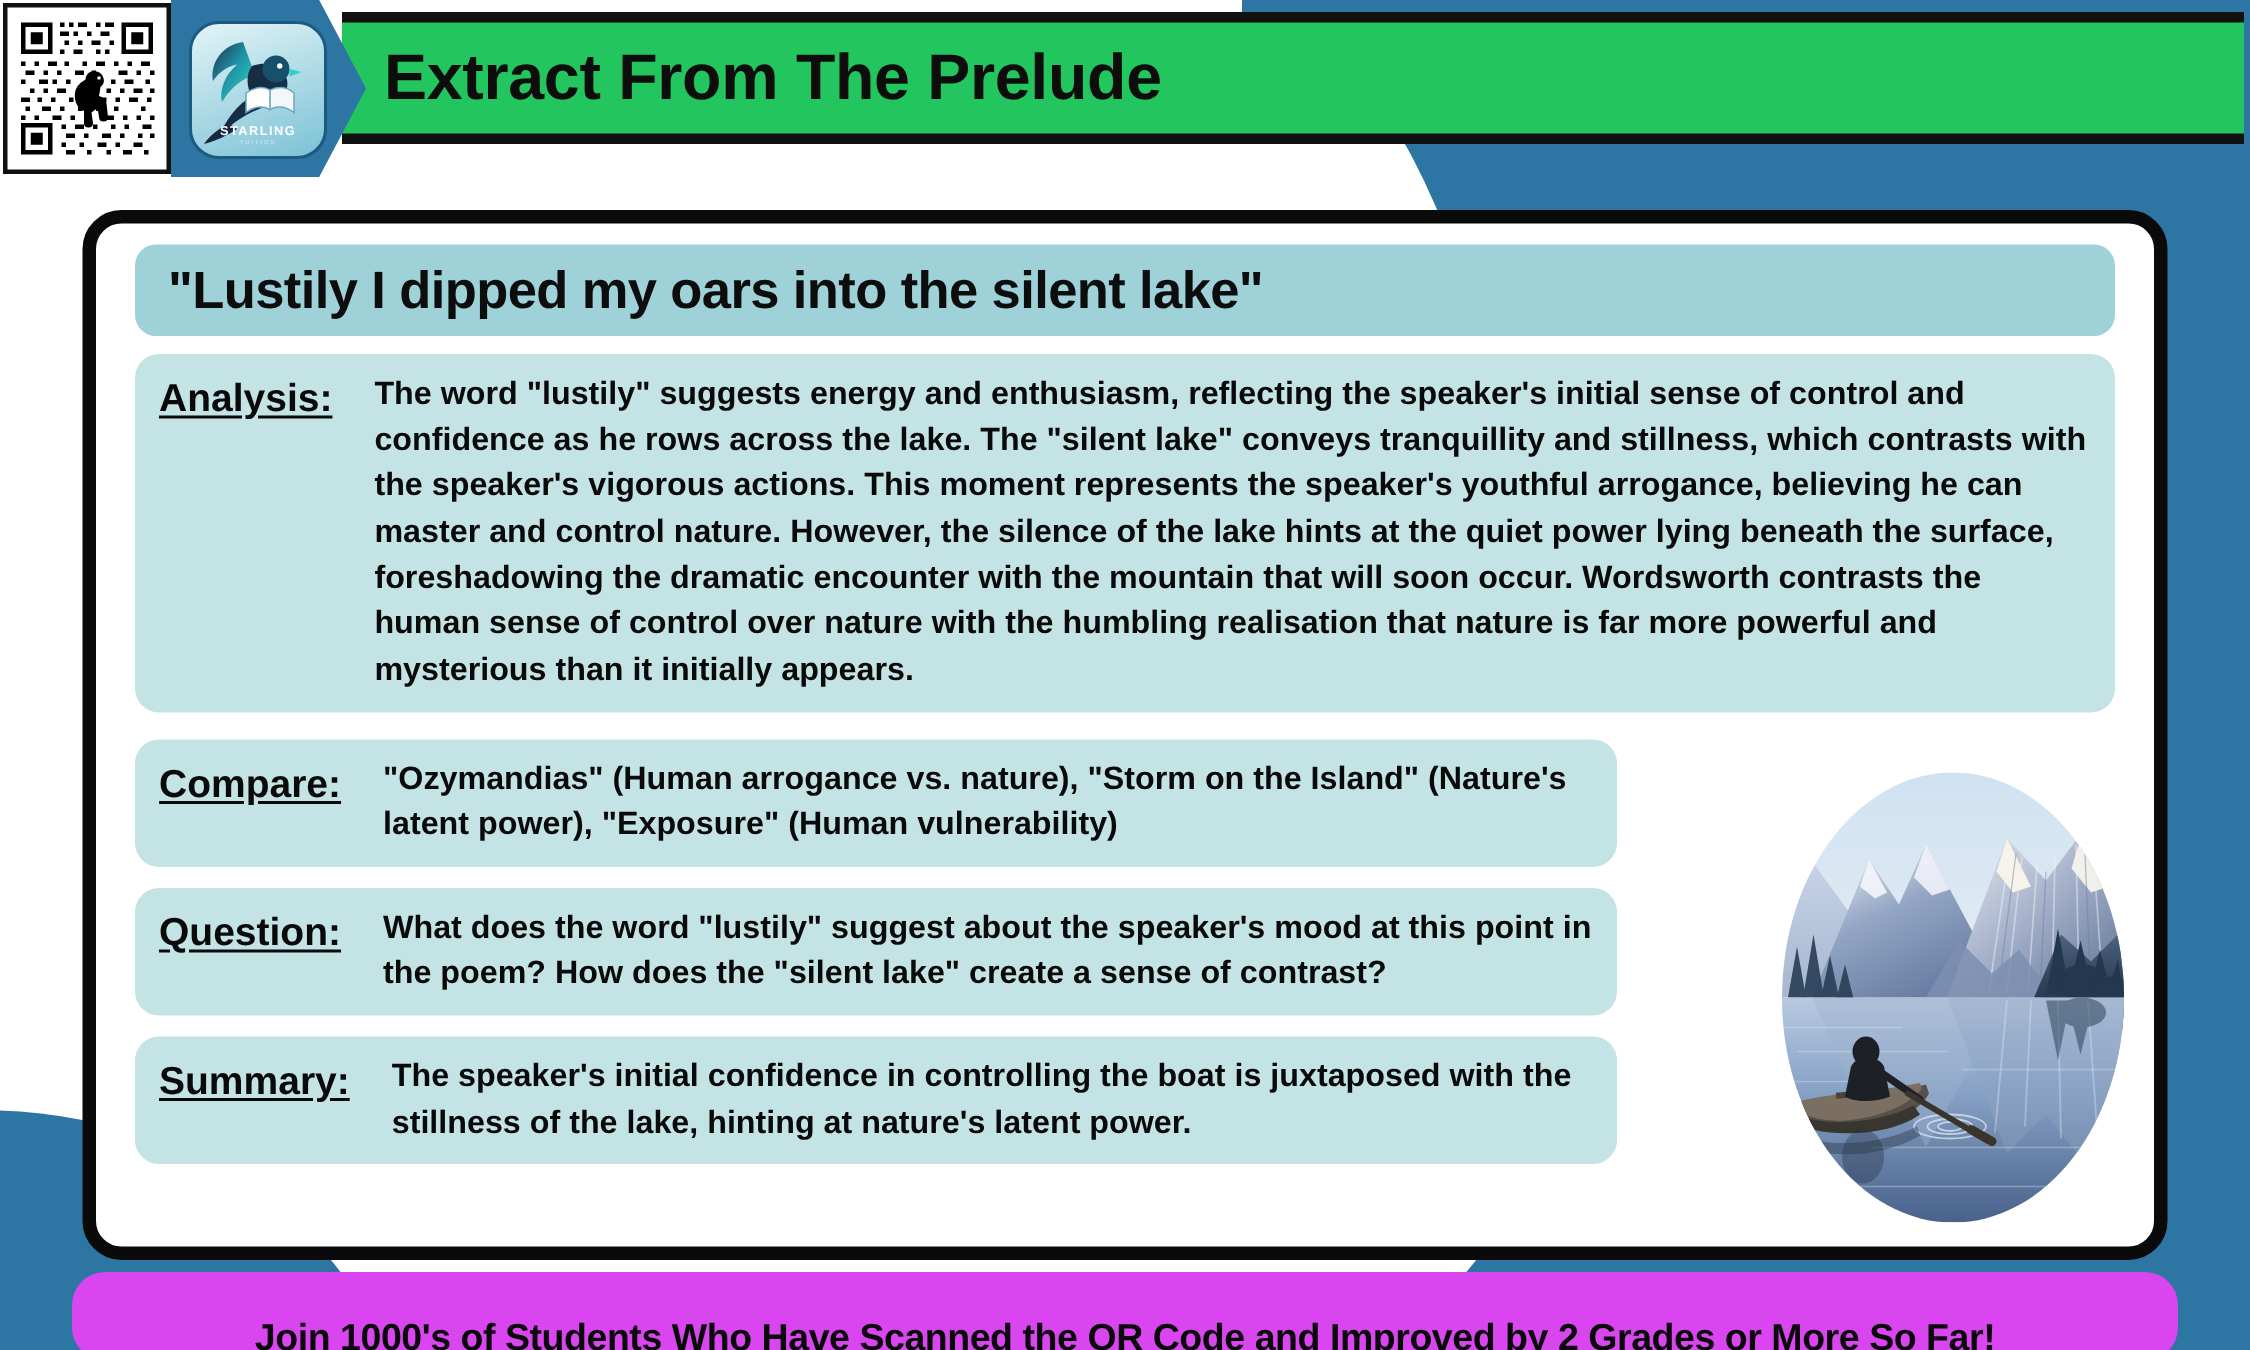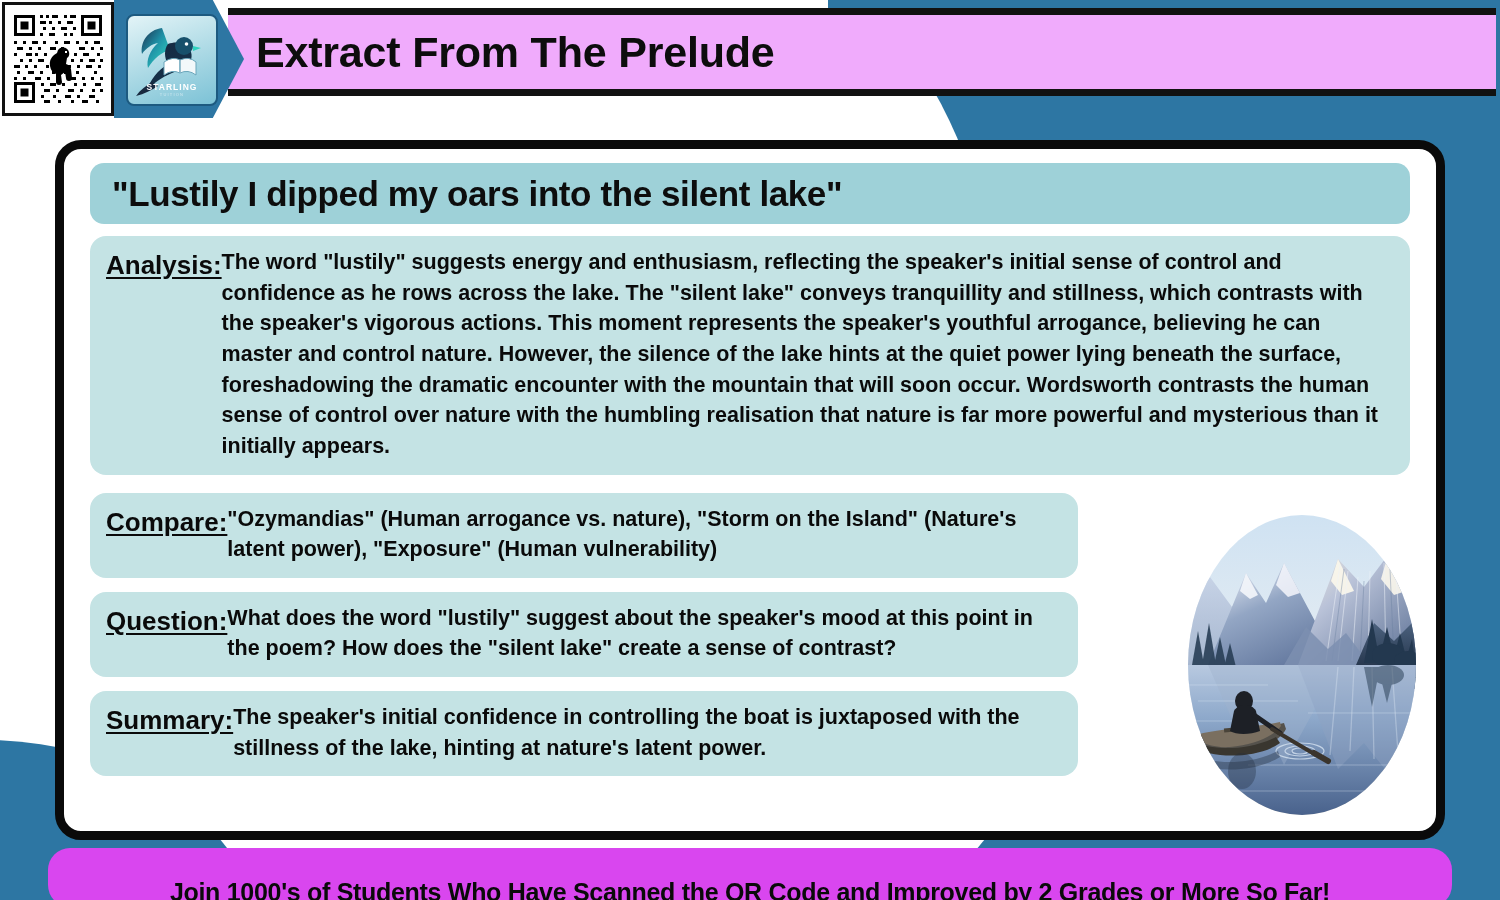--- a/index.html
+++ b/index.html
@@ -42,29 +42,29 @@
   }
   .qr-wrap svg{display:block;}
 
   .logo-flag{
     position:absolute;left:114px;top:0;width:130px;height:118px;
     background:#2d76a3;z-index:11;
     clip-path:polygon(0 0, 76% 0, 100% 50%, 76% 100%, 0 100%);
   }
   .logo-badge{
     position:absolute;left:126px;top:14px;width:88px;height:88px;
-    border-radius:8px;border:2px solid #1d5a80;
+    border-radius:20px;border:2px solid #1d5a80;
     background:linear-gradient(160deg,#e3f4f7 0%,#a9d8e4 55%,#7cc2d6 100%);
     z-index:12;overflow:hidden;
   }
   .logo-badge svg{display:block;}
 
   .title-bar{
     position:absolute;left:228px;top:8px;width:1268px;height:88px;
-    background:#f0abfc;border-top:7px solid #111;border-bottom:7px solid #111;
+    background:#22c55e;border-top:7px solid #111;border-bottom:7px solid #111;
     box-sizing:border-box;z-index:10;
     display:flex;align-items:center;
   }
   .title-text{
     font-size:43px;font-weight:bold;color:#0d0d0d;
     margin-left:28px;letter-spacing:-0.2px;white-space:nowrap;
   }
   .subtitle-text{
     position:absolute;right:28px;top:50%;transform:translateY(-50%);
     font-size:24px;color:#1a1a1a;white-space:nowrap;font-weight:400;
@@ -83,21 +83,21 @@
     padding:11px 22px;box-sizing:border-box;
     font-size:35px;font-weight:bold;color:#0d0d0d;
     letter-spacing:-0.4px;line-height:1.12;
     margin:0 10px 12px 10px;
   }
 
   .section{
     background:#c4e3e4;border-radius:16px;
     margin:0 10px 14px 10px;
     padding:11px 16px 13px 16px;box-sizing:border-box;
-    display:flex;align-items:flex-start;gap:0;
+    display:flex;align-items:flex-start;gap:28px;
   }
   .sec-label{
     font-size:26px;font-weight:bold;color:#0a0a0a;
     text-decoration:underline;text-underline-offset:3px;
     white-space:nowrap;flex:0 0 auto;line-height:1.32;
     padding-top:1px;
   }
   .sec-body{
     font-size:21.5px;font-weight:bold;color:#0a0a0a;
     line-height:1.425;flex:1 1 auto;

